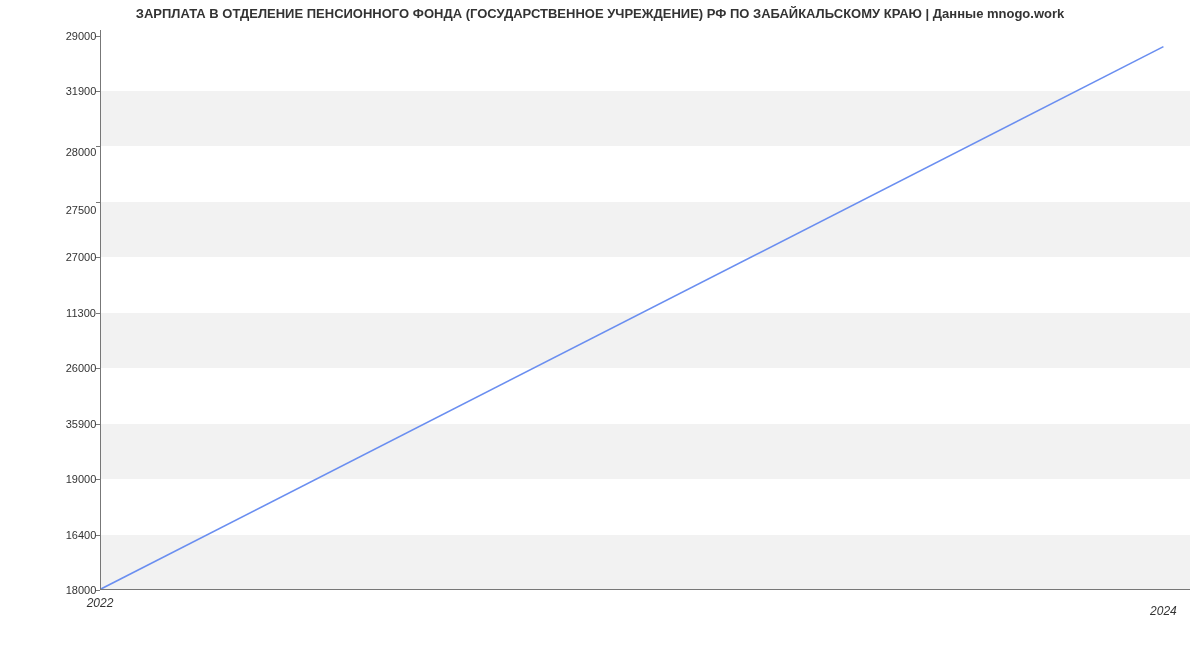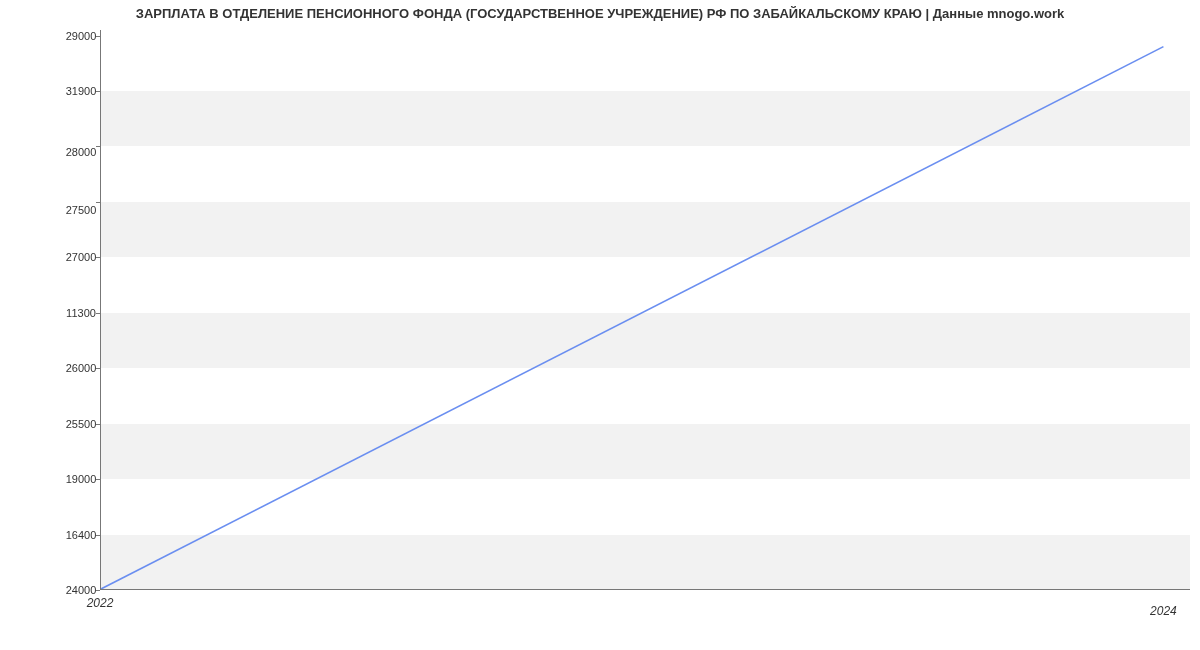--- a/index.html
+++ b/index.html
@@ -86,27 +86,27 @@
   <div class="plot" id="plot">
     <div class="hband" style="top: 504.554px; height: 55.4455px;"></div>
       <div class="hband" style="top: 393.663px; height: 55.4455px;"></div>
       <div class="hband" style="top: 282.772px; height: 55.4455px;"></div>
       <div class="hband" style="top: 171.881px; height: 55.4455px;"></div>
       <div class="hband" style="top: 60.9901px; height: 55.4455px;"></div>
       <svg class="line-layer" id="line-layer" preserveAspectRatio="none" viewBox="0 0 1090 560">
         <path d="M0 560 L1063.414634146365 16.63366336633669" fill="none" stroke="#6a8ef0" stroke-width="1.6"></path>
       </svg>
   </div>
-<div class="y-tick-label" style="top: 590px;">24000</div>
+<div class="y-tick-label" style="top: 590px;">18000</div>
     <div class="y-tick-mark" style="top: 590px;"></div>
     <div class="y-tick-label" style="top: 534.554px;">16400</div>
     <div class="y-tick-mark" style="top: 534.554px;"></div>
     <div class="y-tick-label" style="top: 479.109px;">19000</div>
     <div class="y-tick-mark" style="top: 479.109px;"></div>
-    <div class="y-tick-label" style="top: 423.663px;">25500</div>
+    <div class="y-tick-label" style="top: 423.663px;">35900</div>
     <div class="y-tick-mark" style="top: 423.663px;"></div>
     <div class="y-tick-label" style="top: 368.218px;">26000</div>
     <div class="y-tick-mark" style="top: 368.218px;"></div>
     <div class="y-tick-label" style="top: 312.772px;">11300</div>
     <div class="y-tick-mark" style="top: 312.772px;"></div>
     <div class="y-tick-label" style="top: 257.327px;">27000</div>
     <div class="y-tick-mark" style="top: 257.327px;"></div>
     <div class="y-tick-label" style="top: 201.881px; margin-top: 8px;">27500</div>
     <div class="y-tick-mark" style="top: 201.881px;"></div>
     <div class="y-tick-label" style="top: 146.436px; margin-top: 6px;">28000</div>

